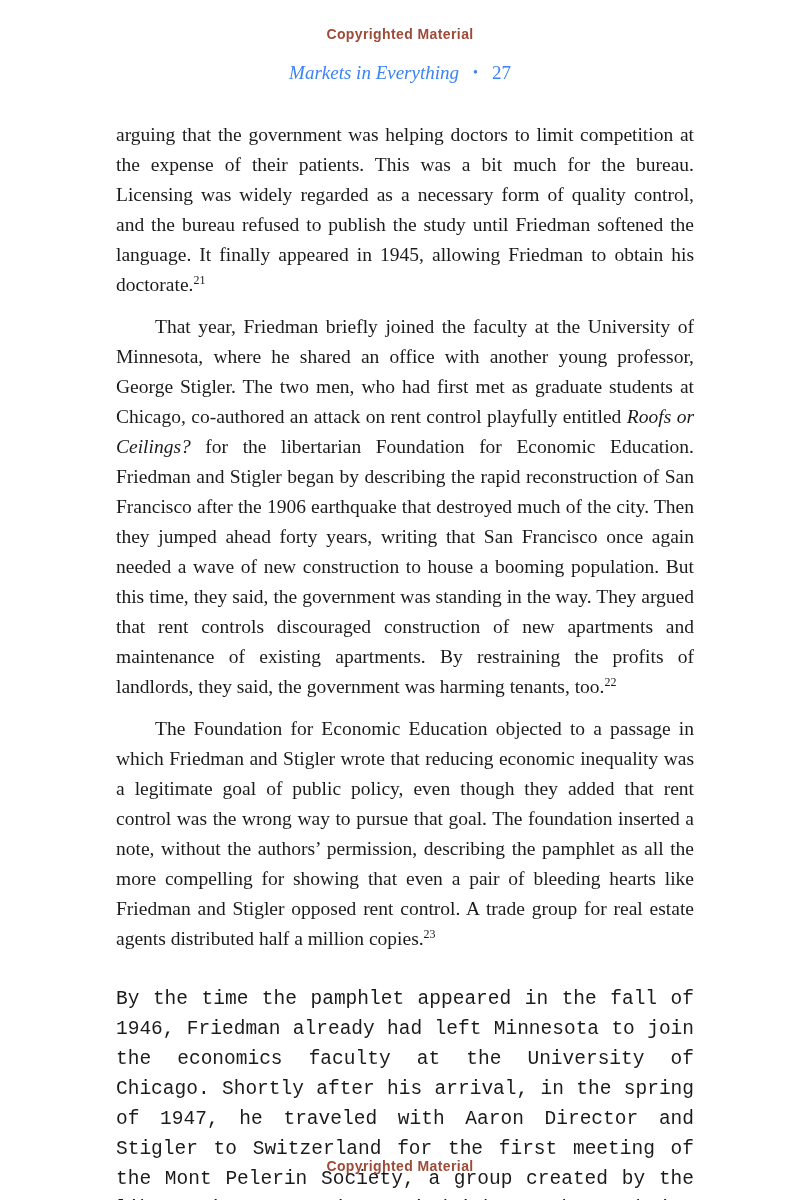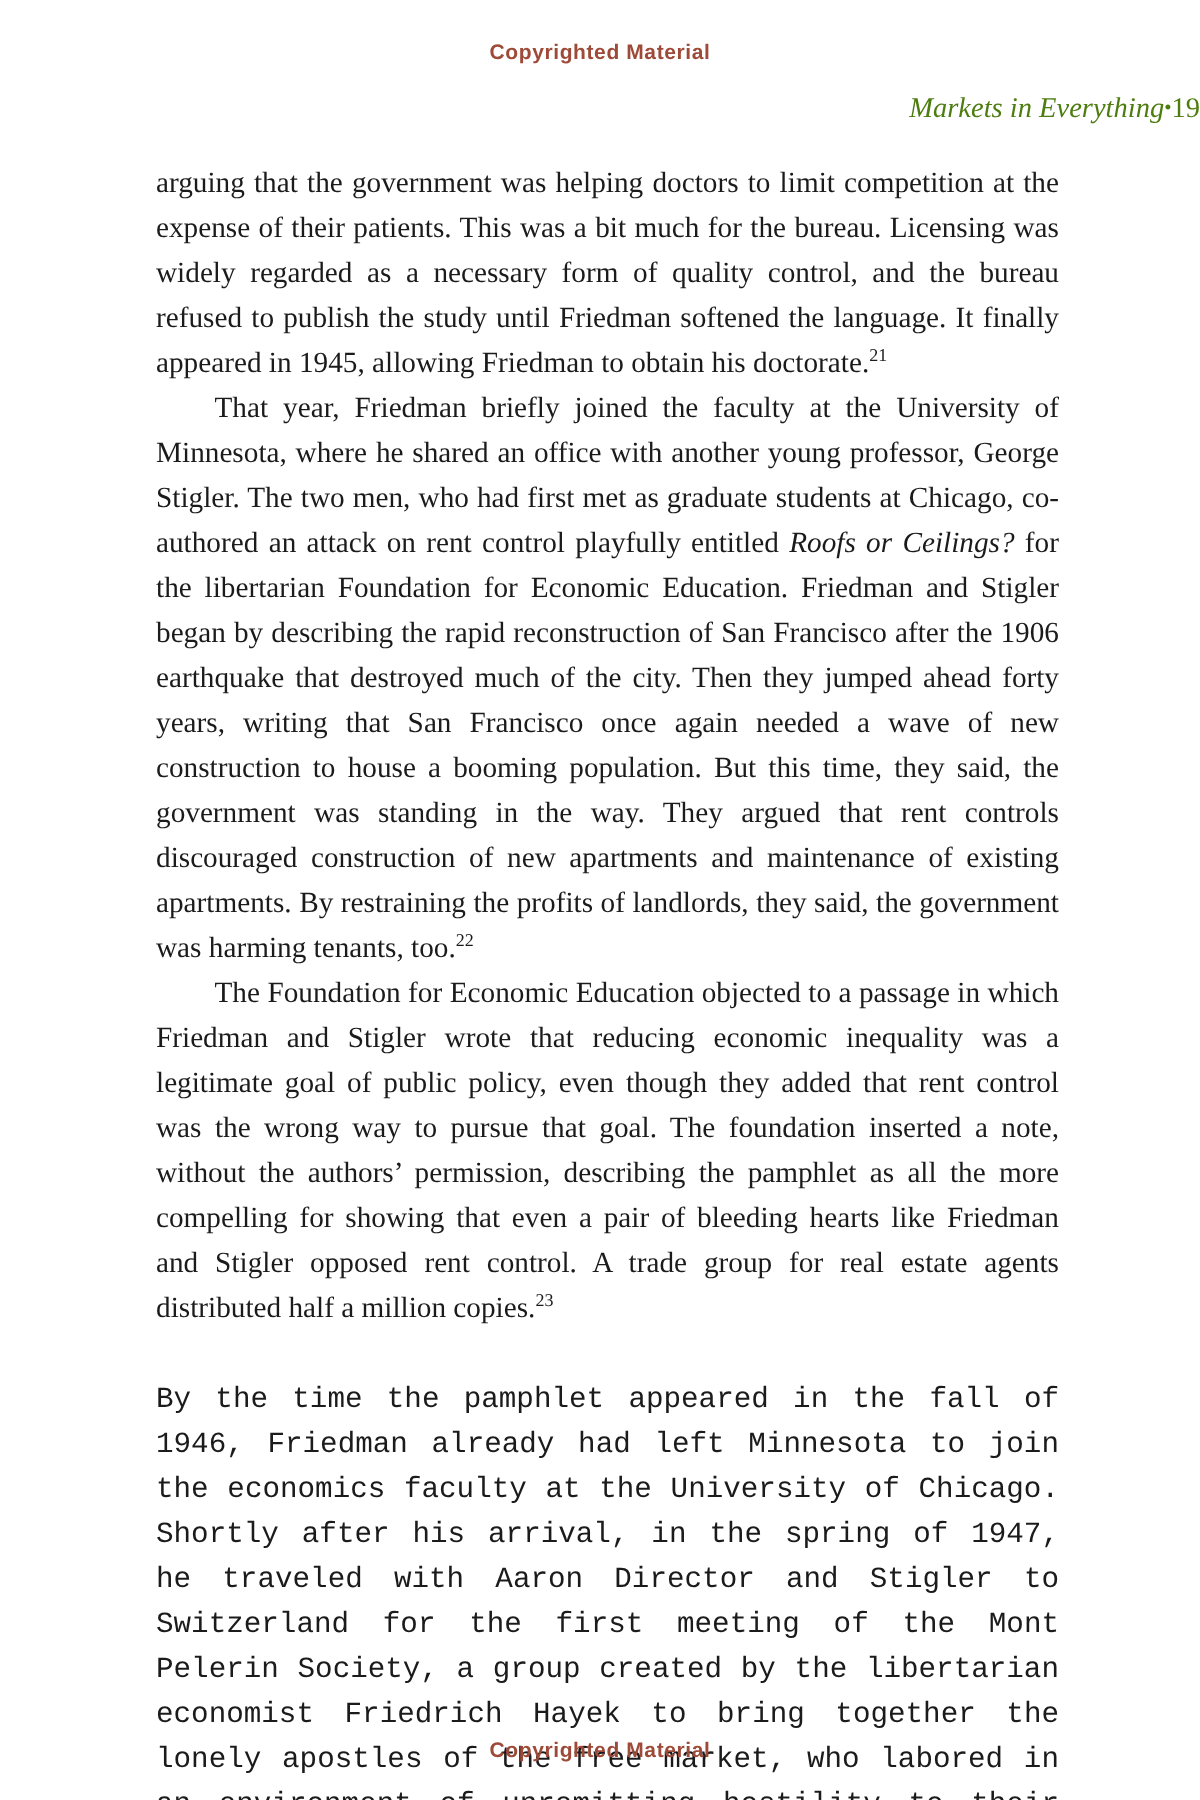--- a/index.html
+++ b/index.html
@@ -25,59 +25,60 @@
     letter-spacing: 0.4px;
   }
   .copyright-top { top: 26px; }
   .copyright-bottom { bottom: 26px; }
   .running-head {
     position: absolute;
     top: 62px;
     left: 0;
     width: 100%;
     display: flex;
-    justify-content: flex-end;
+    justify-content: center;
     align-items: baseline;
+    gap: 14px;
     font-size: 19px;
-    color: #4d7c0f;
+    color: #3b82f6;
   }
   .running-head .book-title { font-style: italic; }
   .running-head .bullet { font-size: 14px; position: relative; top: -2px; }
   .running-head .folio { font-style: normal; }
   .body-text {
     position: absolute;
     top: 108px;
     left: 104px;
     width: 602px;
     font-size: 19.5px;
     line-height: 30px;
     text-align: justify;
     color: #1b1b1b;
   }
-  .body-text p.para { margin: 0; }
+  .body-text p.para { margin: 12px; }
   .body-text p.para.indent { text-indent: 2em; }
   .body-text p.para.section-break { margin-top: 30px; font-family: Liberation Mono, monospace; }
   .body-text sup {
     font-size: 12px;
     line-height: 0;
     vertical-align: super;
   }
   .body-text i { }
 </style>
 </head>
 <body>
 
 <div class="page">
 
   <div class="copyright-notice copyright-top" style="color: rgb(158, 74, 56);">Copyrighted Material</div>
 
   <div class="running-head">
     <span class="book-title">Markets in Everything</span>
     <span class="bullet">•</span>
-    <span class="folio">19</span>
+    <span class="folio">27</span>
   </div>
 
   <div class="body-text">
       <p class="para"><span>arguing that the government was helping doctors to limit competition at the expense of their patients. This was a bit much for the bureau. Licensing was widely regarded as a necessary form of quality control, and the bureau refused to publish the study until Friedman softened the language. It finally appeared in 1945, allowing Friedman to obtain his doctorate.</span><sup>21</sup></p>
       <p class="para indent"><span>That year, Friedman briefly joined the faculty at the University of Minnesota, where he shared an office with another young professor, George Stigler. The two men, who had first met as graduate students at Chicago, co-authored an attack on rent control playfully entitled </span><i>Roofs or Ceilings?</i><span> for the libertarian Foundation for Economic Education. Friedman and Stigler began by describing the rapid reconstruction of San Francisco after the 1906 earthquake that destroyed much of the city. Then they jumped ahead forty years, writing that San Francisco once again needed a wave of new construction to house a booming population. But this time, they said, the government was standing in the way. They argued that rent controls discouraged construction of new apartments and maintenance of existing apartments. By restraining the profits of landlords, they said, the government was harming tenants, too.</span><sup>22</sup></p>
       <p class="para indent"><span>The Foundation for Economic Education objected to a passage in which Friedman and Stigler wrote that reducing economic inequality was a legitimate goal of public policy, even though they added that rent control was the wrong way to pursue that goal. The foundation inserted a note, without the authors’ permission, describing the pamphlet as all the more compelling for showing that even a pair of bleeding hearts like Friedman and Stigler opposed rent control. A trade group for real estate agents distributed half a million copies.</span><sup>23</sup></p>
       <p class="para section-break"><span>By the time the pamphlet appeared in the fall of 1946, Friedman already had left Minnesota to join the economics faculty at the University of Chicago. Shortly after his arrival, in the spring of 1947, he traveled with Aaron Director and Stigler to Switzerland for the first meeting of the Mont Pelerin Society, a group created by the libertarian economist Friedrich Hayek to bring together the lonely apostles of the free market, who labored in an environment of unremitting hostility to their ideas, which were widely viewed as dangerous and old-fashioned. “Nobody in Europe</span></p>
     </div>
 
   <div class="copyright-notice copyright-bottom" style="color: rgb(158, 74, 56);">Copyrighted Material</div>

